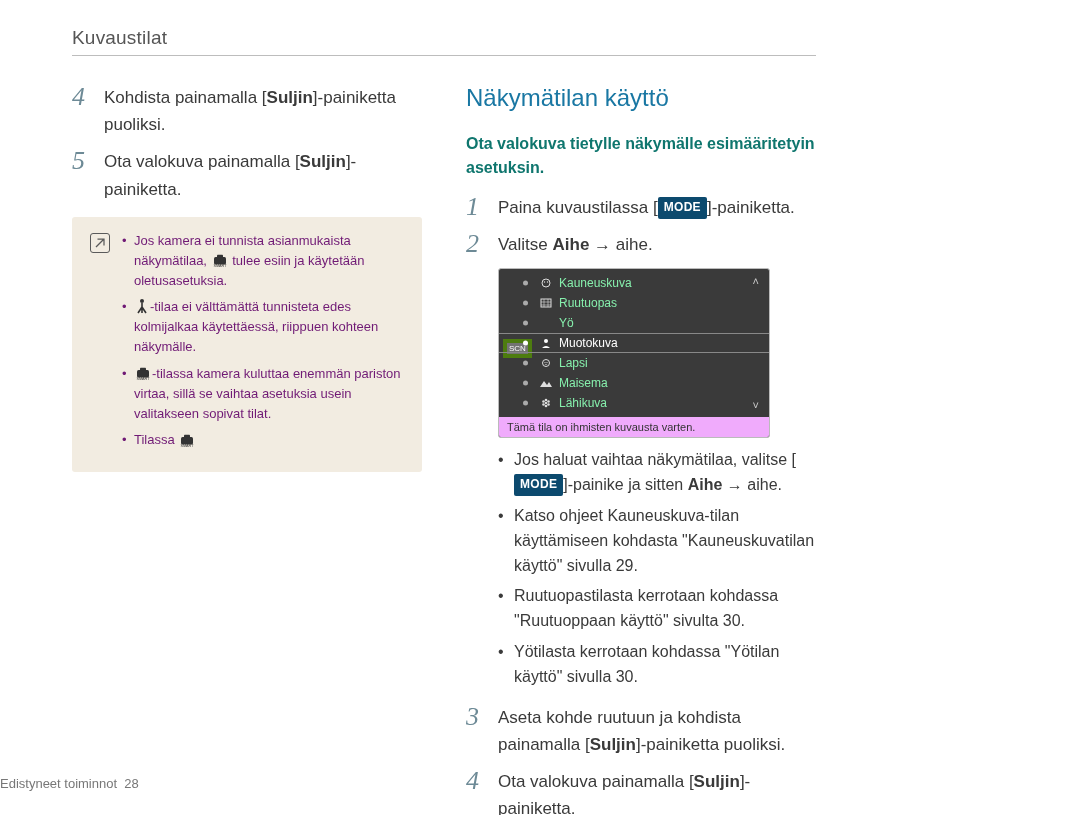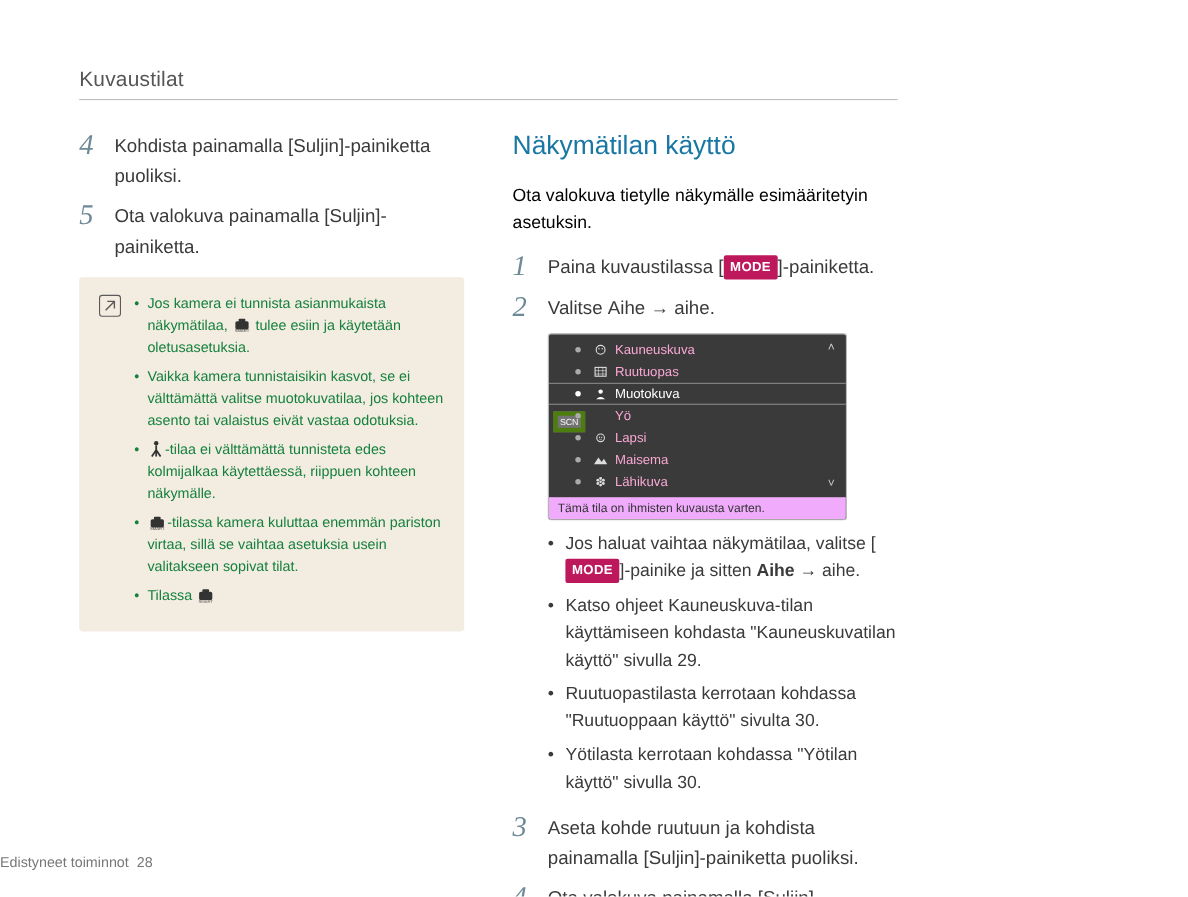--- a/index.html
+++ b/index.html
@@ -1,39 +1,39 @@
 <!DOCTYPE html>
 <html><head>
 <meta charset="utf-8">
 <style>
   * { box-sizing: border-box; margin: 0; padding: 0; }
   html, body { width: 1080px; height: 815px; font-family: Arial, Helvetica, sans-serif; color: #333; background: #fff; }
-  .page { position: relative; width: 888px; height: 815px; padding: 62px 72px 0 72px; }
+  .page { position: relative; width: 888px; height: 815px; padding: 27px 72px 0 72px; }
   .breadcrumb { font-size: 19px; font-weight: 300; color: #555; letter-spacing: 0.2px; }
   .hr { border: none; border-top: 1px solid #bdbdbd; margin-top: 6px; margin-bottom: 28px; }
   .cols { display: flex; gap: 44px; }
   .col { flex: 1 1 0; min-width: 0; }
   .step { display: flex; gap: 10px; margin-bottom: 10px; }
   .step-num { font-family: Georgia, 'Times New Roman', serif; font-style: italic; font-size: 26px; color: #6d8a96; line-height: 1; width: 22px; flex: none; }
   .step-text { font-size: 17px; line-height: 1.6; color: #3a3a3a; font-weight: 300; }
-  .step-text b { font-weight: 400; }
+  .step-text b { font-weight: 700; }
   .note-box { background: #f2ece1; border-radius: 3px; margin-top: 14px; padding: 14px 18px 16px 18px; display: flex; gap: 12px; }
   .note-icon { flex: none; width: 20px; height: 20px; border: 1.5px solid #5a5a5a; border-radius: 3px; display: flex; align-items: center; justify-content: center; margin-top: 2px; position: relative; }
   .note-icon svg { width: 12px; height: 12px; }
-  .note-list { list-style: none; font-size: 13px; line-height: 1.55; color: #15803d; }
+  .note-list { list-style: none; font-size: 13px; line-height: 1.55; color: #701a75; }
   .note-list li { position: relative; padding-left: 12px; margin-bottom: 6px; }
   .note-list li::before { content: "•"; position: absolute; left: 0; top: 0; }
   .inline-icon { display: inline-block; vertical-align: -3px; width: 16px; height: 14px; }
   .inline-icon.smart { width: 18px; }
   .h2 { font-size: 24px; color: #1977a3; font-weight: 400; margin-bottom: 20px; }
-  .para { font-size: 16px; color: #000000; font-weight: 400; margin-bottom: 14px; line-height: 1.5; }
-  .mode-key { display: inline-block; background: #be185d; color: #fff; font-size: 12px; font-weight: 700; padding: 1px 6px 2px; border-radius: 2px; vertical-align: 2px; letter-spacing: 0.3px; }
+  .para { font-size: 16px; color: #0f766e; font-weight: 700; margin-bottom: 14px; line-height: 1.5; }
+  .mode-key { display: inline-block; background: #0c4a6e; color: #fff; font-size: 12px; font-weight: 700; padding: 1px 6px 2px; border-radius: 2px; vertical-align: 2px; letter-spacing: 0.3px; }
   .ui-panel { width: 272px; margin: 6px 0 10px 32px; border: 1px solid #bbb; border-radius: 3px; overflow: hidden; background: #3a3a3a; color: #fff; font-size: 12px; position: relative; }
   .ui-list { padding: 4px 0; }
-  .ui-row { display: flex; align-items: center; padding: 2px 14px 2px 40px; height: 20px; position: relative; color: #f9a8d4; }
+  .ui-row { display: flex; align-items: center; padding: 2px 14px 2px 40px; height: 20px; position: relative; color: #86efac; }
   .ui-row .dot { position: absolute; left: 24px; top: 50%; width: 5px; height: 5px; background: #aaa; border-radius: 50%; transform: translateY(-50%); }
   .ui-row.selected { border-top: 1px solid #888; border-bottom: 1px solid #888; color: #fff; }
   .ui-row.selected .dot { background: #fff; }
   .ui-row .ricon { width: 14px; height: 12px; margin-right: 6px; flex:none; }
   .ui-caret { position: absolute; right: 10px; color: #ccc; font-size: 11px; }
   .ui-caret.up { top: 6px; }
   .ui-caret.down { bottom: 26px; }
   .ui-leftbadge { position:absolute; left:4px; top:70px; background:#737373; color:#fff; font-size:8px; padding:1px 2px; border:4px solid #4d7c0f; }
   .ui-footer { background: #f0abfc; color: #333; padding: 4px 8px; font-size: 11px; }
   .bullets { list-style: none; margin: 8px 0 14px 32px; font-size: 16px; color: #3a3a3a; font-weight: 300; }
@@ -74,21 +74,20 @@
             </svg>
         </div>
         <ul class="note-list">
           <li>
             <span>Jos kamera ei tunnista asianmukaista näkymätilaa, </span><span class="inline-icon smart"><svg viewBox="0 0 24 18">
                   <rect x="4" y="4" width="16" height="10" rx="2" fill="#333"></rect>
                   <rect x="8" y="1" width="8" height="4" rx="1" fill="#333"></rect>
                   <text x="12" y="17" font-size="5" text-anchor="middle" fill="#333">SMART</text>
                 </svg></span><span> tulee esiin ja käytetään oletusasetuksia.</span>
           </li>
-          <li>Vaikka kamera tunnistaisikin kasvot, se ei välttämättä valitse muotokuvatilaa, jos kohteen asento tai valaistus eivät vastaa odotuksia.</li>
           <li>
             <span class="inline-icon"><svg viewBox="0 0 16 16">
                   <circle cx="8" cy="3" r="2" fill="#333"></circle>
                   <path d="M8 5 V9 M8 9 L4 15 M8 9 L12 15 M8 9 L8 15" stroke="#333" stroke-width="1.6"></path>
                 </svg></span><span>-tilaa ei välttämättä tunnisteta edes kolmijalkaa käytettäessä, riippuen kohteen näkymälle.</span>
           </li>
           <li>
             <span class="inline-icon smart"><svg viewBox="0 0 24 18">
                   <rect x="4" y="4" width="16" height="10" rx="2" fill="#333"></rect>
                   <rect x="8" y="1" width="8" height="4" rx="1" fill="#333"></rect>
@@ -139,34 +138,34 @@
             <span>Kauneuskuva</span>
           </div>
           <div class="ui-row">
             <span class="dot"></span>
             <span class="ricon"><svg viewBox="0 0 14 12">
                   <rect x="2" y="2" width="10" height="8" fill="none" stroke="#ddd"></rect>
                   <path d="M5 2V10 M9 2V10 M2 5H12 M2 8H12" stroke="#ddd" stroke-width="0.6"></path>
                 </svg></span>
             <span>Ruutuopas</span>
           </div>
+          <div class="ui-row">
+            <span class="dot"></span>
+            <span class="ricon"><svg viewBox="0 0 14 12">
+                  <path d="M9 2 A4 4 0 1 0 9 10 A3 3 0 1 1 9 2" fill="#ddd"></path>
+                </svg></span>
+            <span>Yö</span>
+          </div>
           <div class="ui-row selected">
             <span class="dot"></span>
             <span class="ricon"><svg viewBox="0 0 14 12">
                   <circle cx="7" cy="4" r="2" fill="#fff"></circle>
                   <path d="M3 11 Q7 7 11 11" fill="#fff"></path>
                 </svg></span>
             <span>Muotokuva</span>
-          </div>
-          <div class="ui-row">
-            <span class="dot"></span>
-            <span class="ricon"><svg viewBox="0 0 14 12">
-                  <path d="M9 2 A4 4 0 1 0 9 10 A3 3 0 1 1 9 2" fill="#ddd"></path>
-                </svg></span>
-            <span>Yö</span>
           </div>
           <div class="ui-row">
             <span class="dot"></span>
             <span class="ricon"><svg viewBox="0 0 14 12">
                   <circle cx="7" cy="6" r="3.5" fill="none" stroke="#ddd"></circle>
                   <circle cx="6" cy="5.5" r="0.6" fill="#ddd"></circle>
                   <circle cx="8" cy="5.5" r="0.6" fill="#ddd"></circle>
                   <path d="M5.8 7.2 Q7 8 8.2 7.2" stroke="#ddd" fill="none" stroke-width="0.6"></path>
                 </svg></span>
             <span>Lapsi</span>

